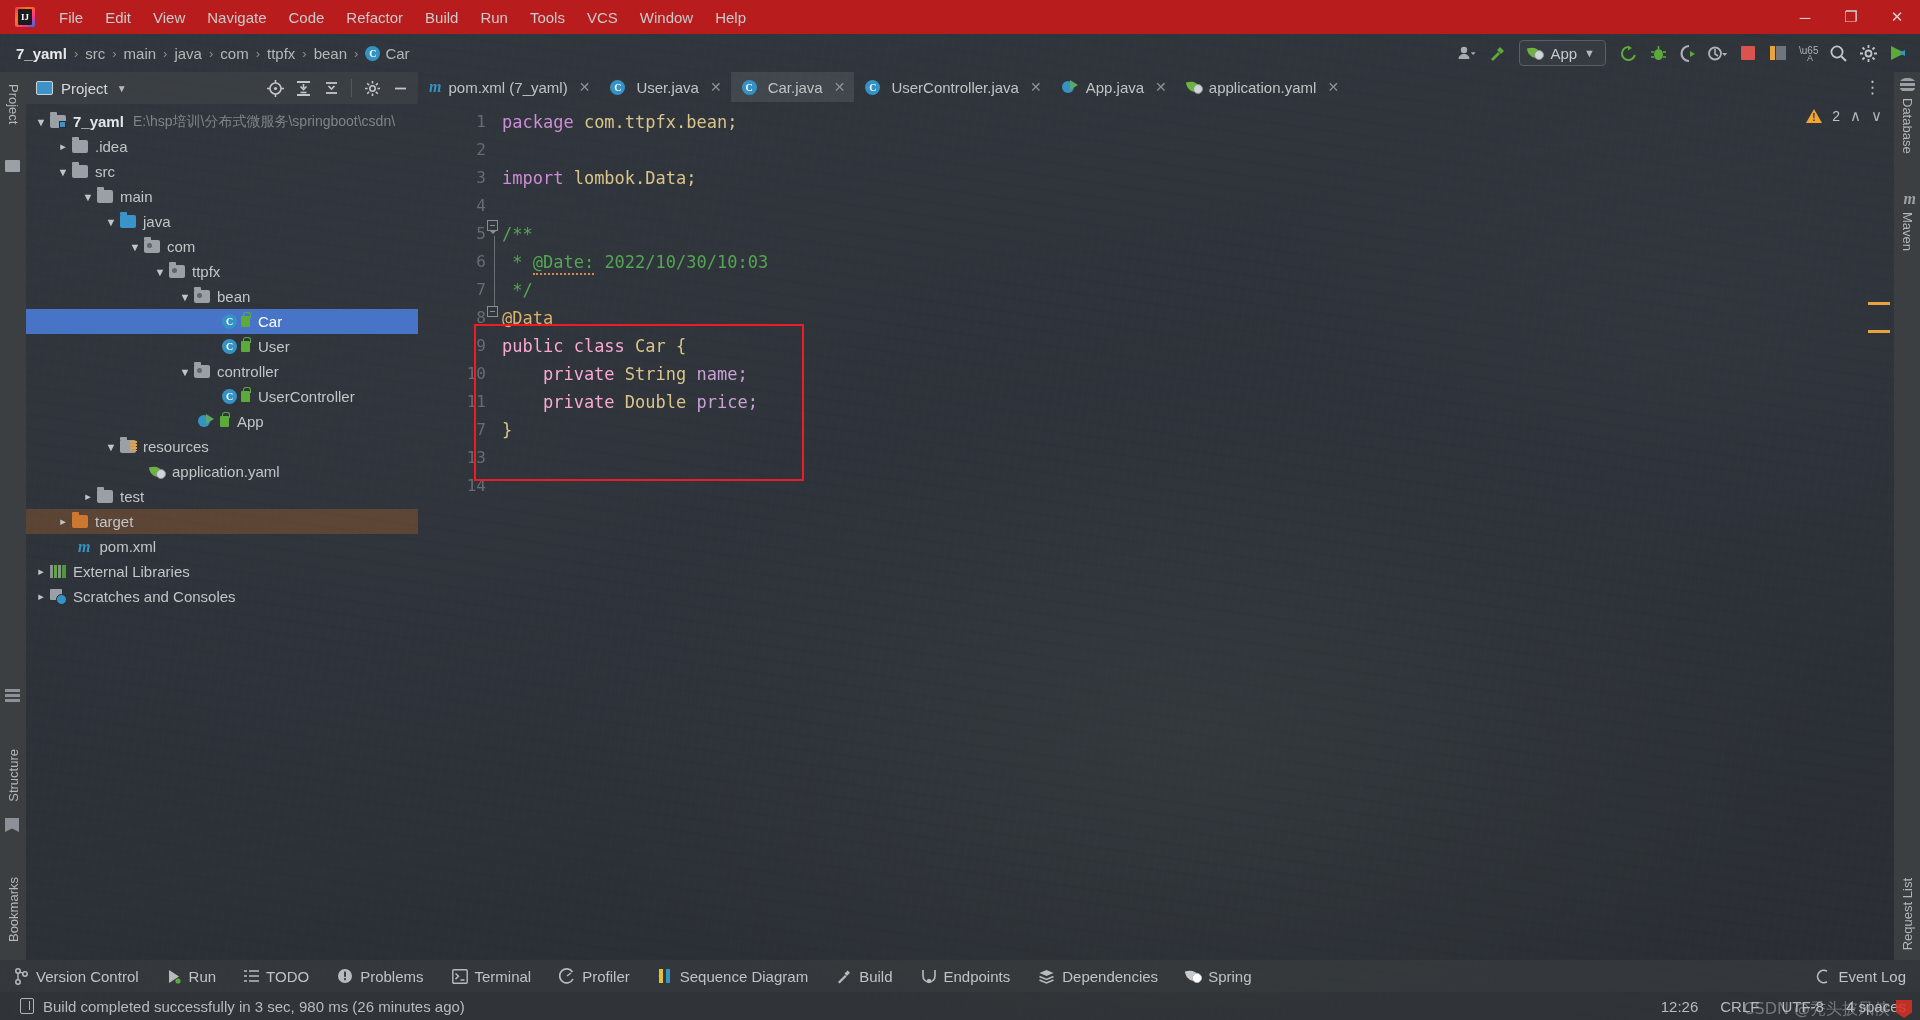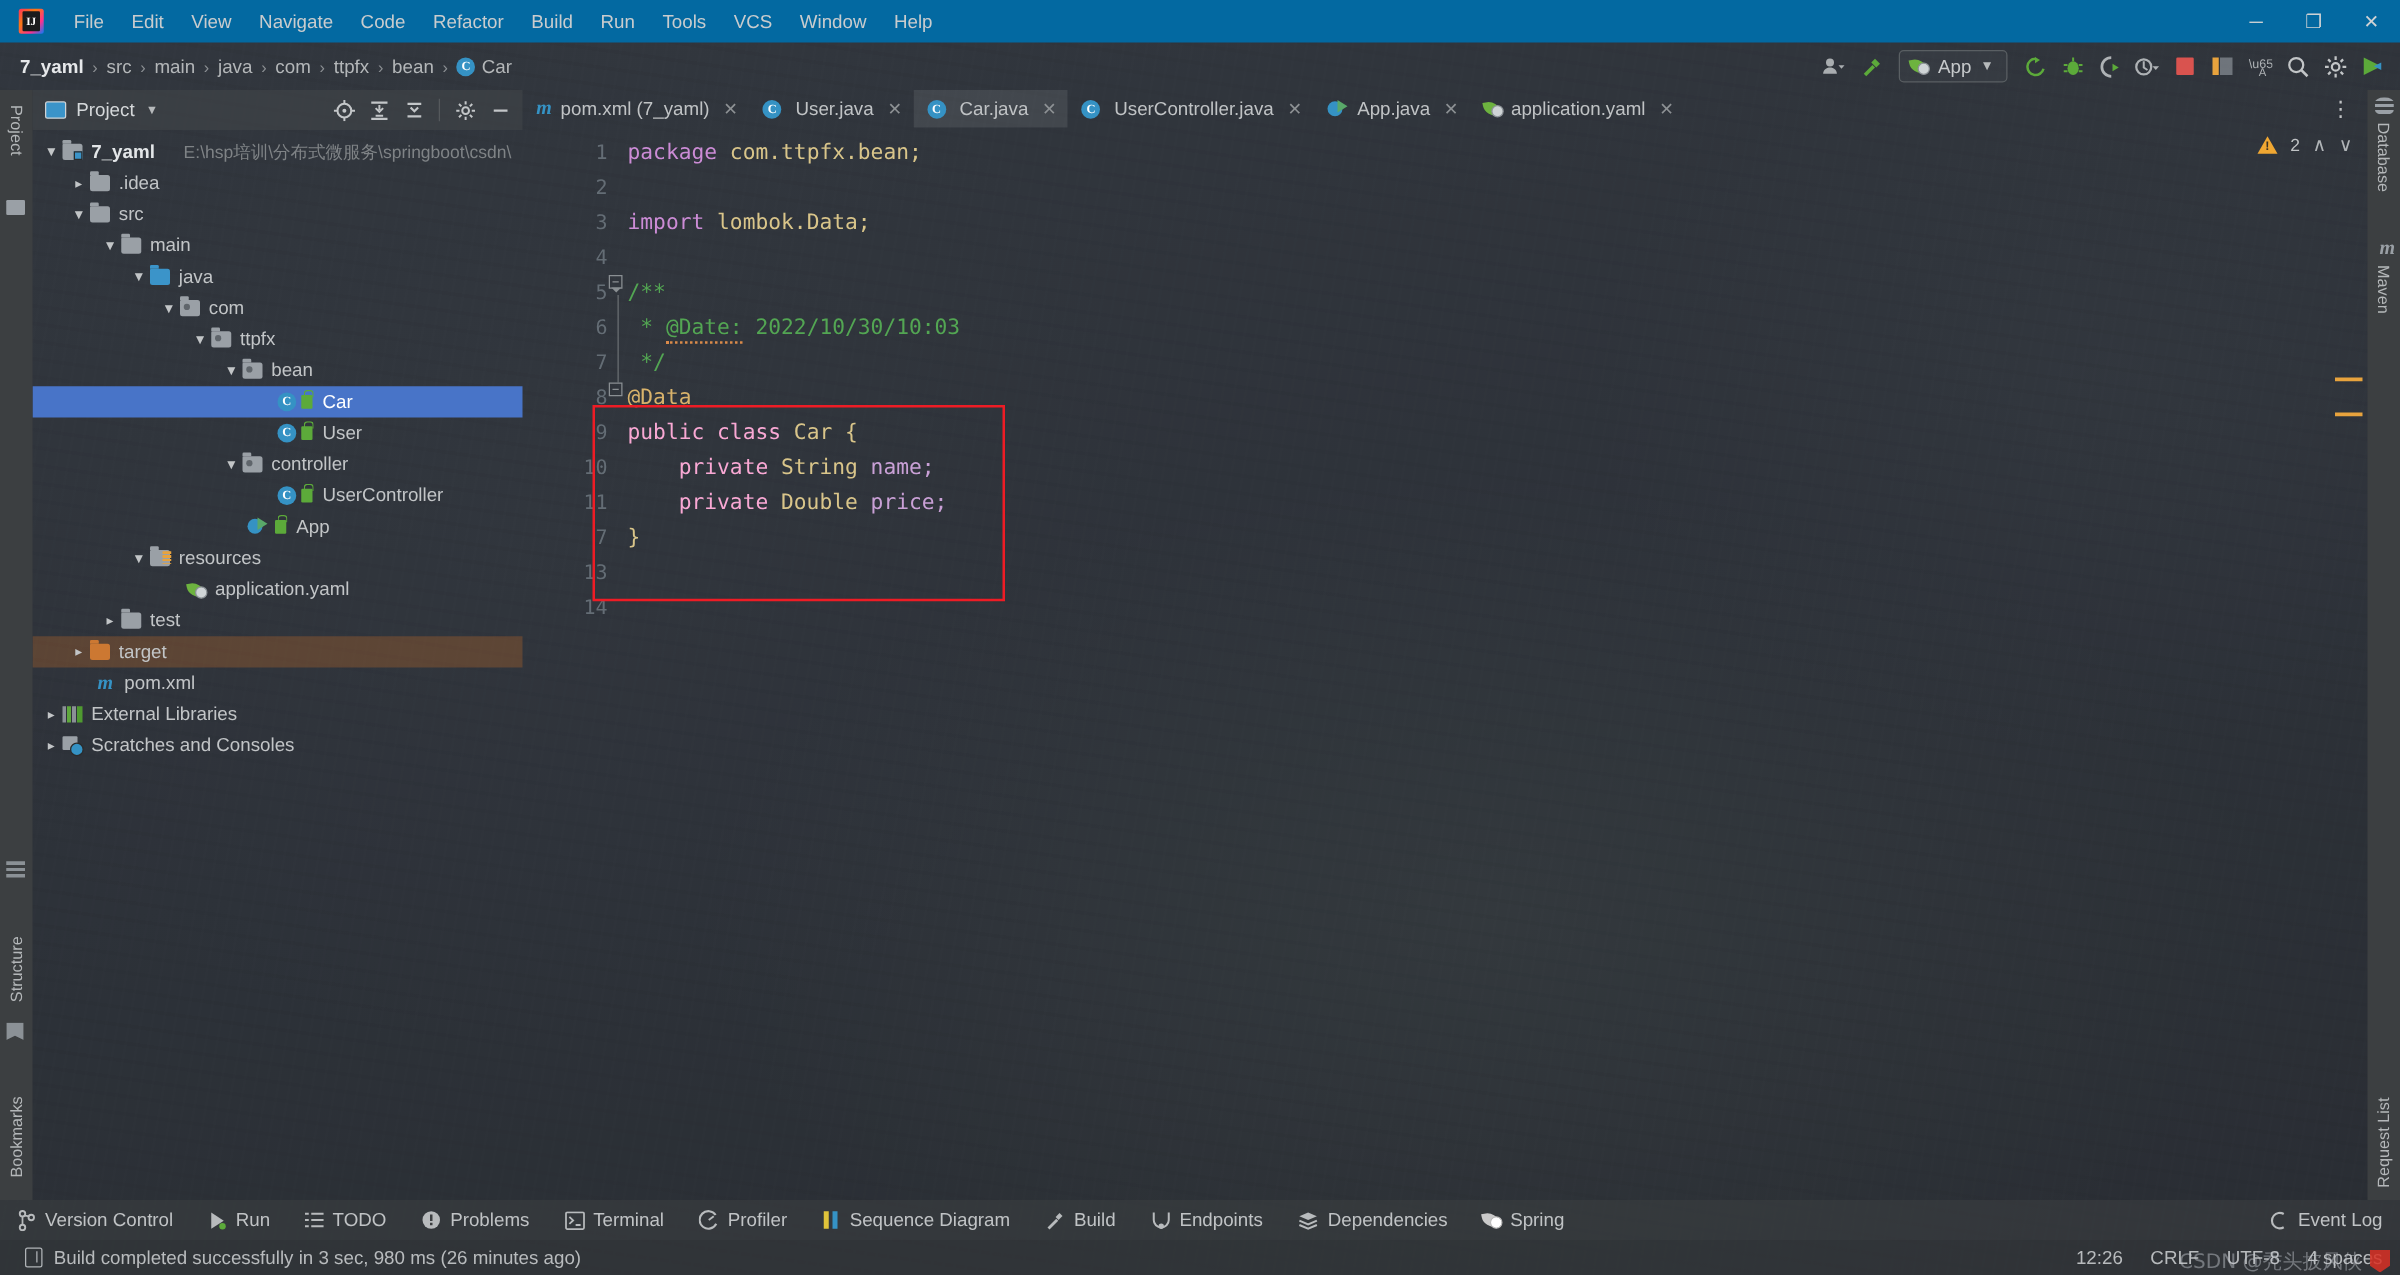--- a/index.html
+++ b/index.html
@@ -35,21 +35,21 @@
       repeating-linear-gradient(8deg, rgba(0,0,0,0.05) 0 3px, transparent 3px 14px);
   }
   .veil {
     position: absolute; left: 0; top: 0; right: 0; bottom: 0;
     background: rgba(43,47,54,0.55);
   }
 
   
   .titlebar {
     position: absolute; left: 0; top: 0; width: 1920px; height: 34px;
-    background: #0369a1;
+    background: #b91c1c;
     display: flex; align-items: center;
     font-size: 15px;
     z-index: 40;
   }
   .ij-logo {
     width: 22px; height: 22px; margin: 0 12px 0 14px;
     position: relative; flex: 0 0 auto;
   }
   .ij-logo .sq {
     position: absolute; inset: 1px;
@@ -176,21 +176,21 @@
   .tnode.selected { background: #4874c8; color: #ffffff; }
   .tnode.target-row { background: rgba(200,110,40,0.30); }
   .arrow {
     width: 14px; height: 14px; flex: 0 0 auto;
     color: #c2c5c7; font-size: 11px;
     display: flex; align-items: center; justify-content: center;
     margin-right: 2px;
   }
   .ticon { width: 17px; height: 15px; margin-right: 6px; flex: 0 0 auto; position: relative; }
   .tlabel { }
-  .tpath { color: #7f8386; margin-left: 23px; font-size: 14px; }
+  .tpath { color: #7f8386; margin-left: 9px; font-size: 14px; }
   .lock {
     width: 9px; height: 11px; background: #5caa3a; margin-right: 4px;
     border-radius: 1px; position: relative; flex: 0 0 auto;
   }
   .lock::before {
     content: ""; position: absolute; left: 2px; top: -4px;
     width: 6px; height: 5px; border: 1.6px solid #5caa3a; border-bottom: none;
     border-radius: 3px 3px 0 0;
   }
   .cicon {

